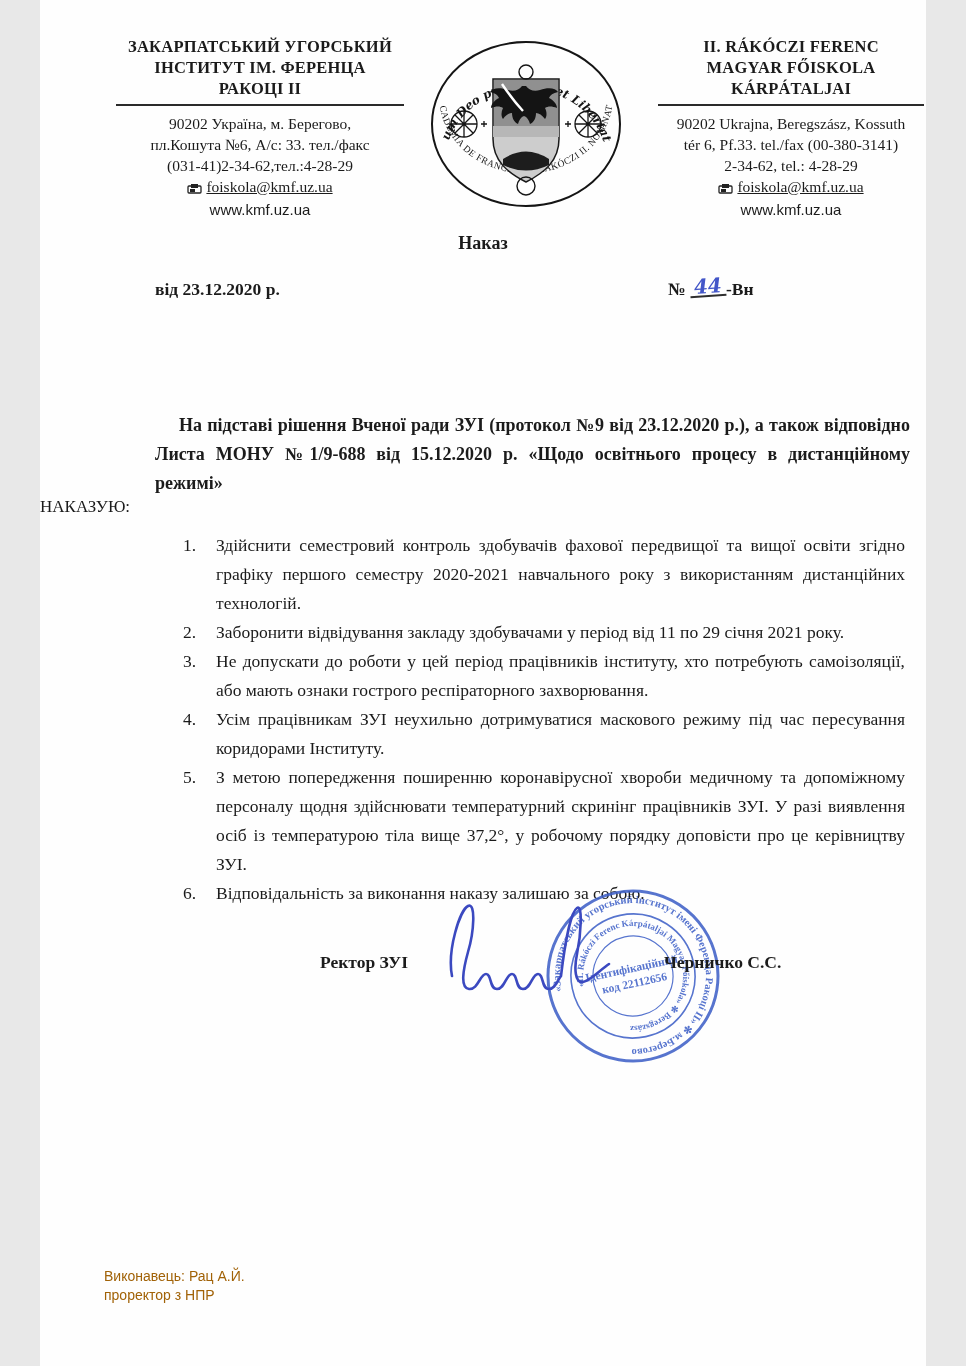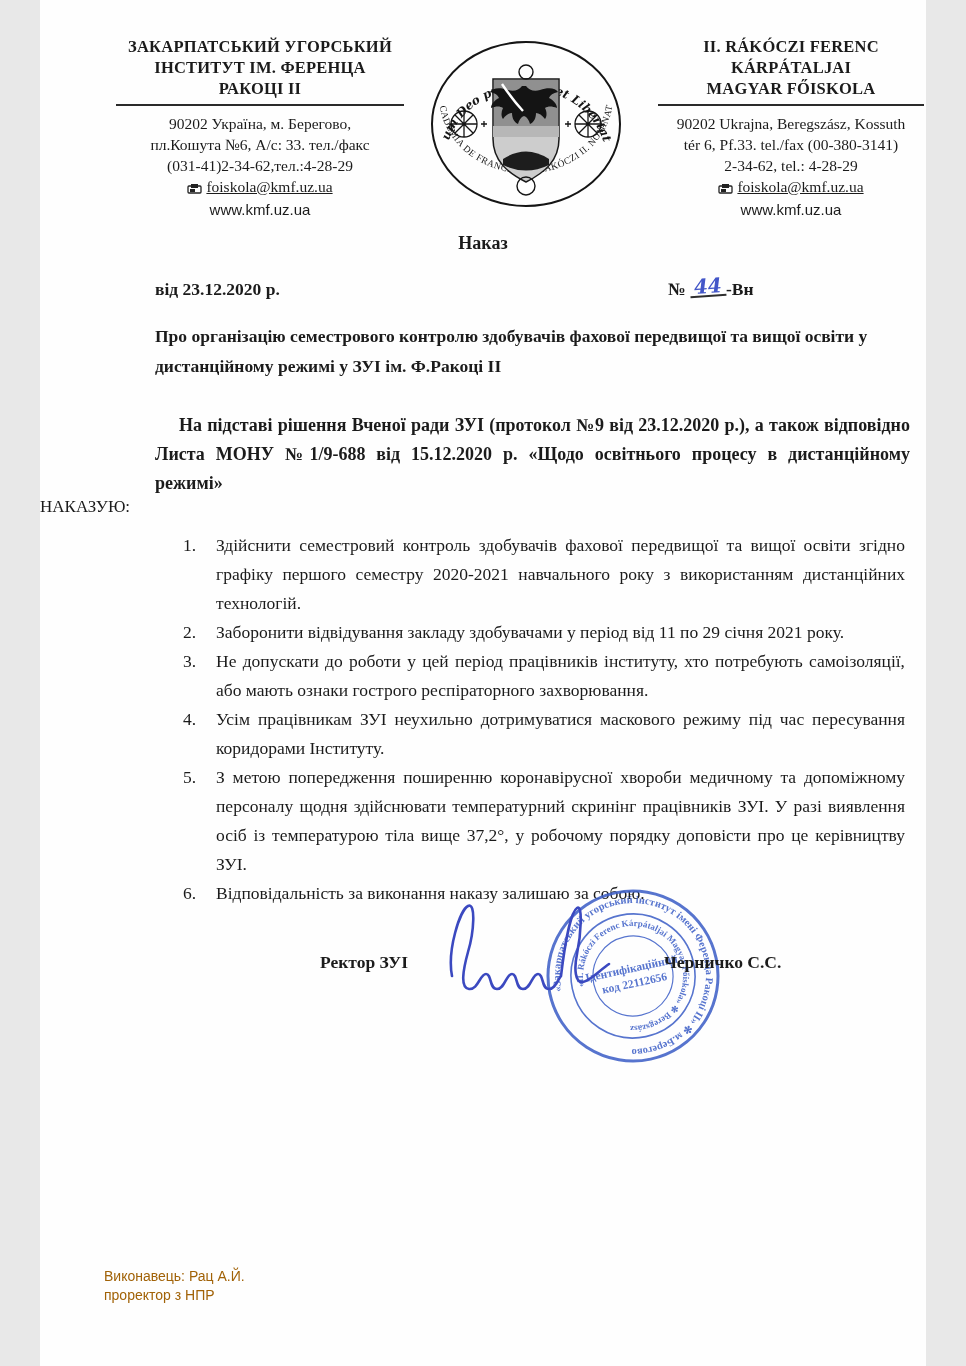--- a/index.html
+++ b/index.html
@@ -117,22 +117,22 @@
         <path d="M53,86 h6 M56,83 v6 M137,86 h6 M140,83 v6"></path>
       </g>
       <circle cx="98" cy="34" r="7" fill="none" stroke="#151515" stroke-width="1.4"></circle>
       <circle cx="98" cy="148" r="9" fill="none" stroke="#151515" stroke-width="1.4"></circle>
     </svg>
   </div>
 
   <div class="hdr-block hdr-right">
     <div class="inst-title">
       <div>II. RÁKÓCZI FERENC</div>
+      <div>MAGYAR FŐISKOLA</div>
       <div>KÁRPÁTALJAI</div>
-      <div>MAGYAR FŐISKOLA</div>
     </div>
     <hr class="hdr-rule">
     <div class="addr">
       <div>90202 Ukrajna, Beregszász, Kossuth</div>
       <div>tér 6, Pf.33. tel./fax (00-380-3141)</div>
       <div>2-34-62, tel.: 4-28-29</div>
     </div>
     <div class="email-line">
       <span class="fax-icon">
         <svg width="15" height="11" viewBox="0 0 15 11">
@@ -148,21 +148,20 @@
   <div class="doc-title">Наказ</div>
 
   <div class="date-row">
     <span>від 23.12.2020 р.</span>
     <span class="num-group">
       <span>№</span>
       <span class="hand-num">44</span><span>-Вн</span>
     </span>
   </div>
 
-  <div class="subject">Про організацію семестрового контролю здобувачів фахової передвищої та вищої освіти у дистанційному режимі у ЗУІ ім. Ф.Ракоці ІІ</div>
 
   <div class="intro">На підставі рішення Вченої ради ЗУІ (протокол №9 від 23.12.2020 р.), а також відповідно Листа МОНУ №1/9-688 від 15.12.2020 р. «Щодо освітнього процесу в дистанційному режимі»</div>
 
   <div class="command">НАКАЗУЮ:</div>
 
   <div class="order-list">
     <div class="oli">
       <span class="oli-num">1.</span>
       <div class="oli-text">Здійснити семестровий контроль здобувачів фахової передвищої та вищої освіти згідно графіку першого семестру 2020-2021 навчального року з використанням дистанційних технологій.</div>
     </div>

